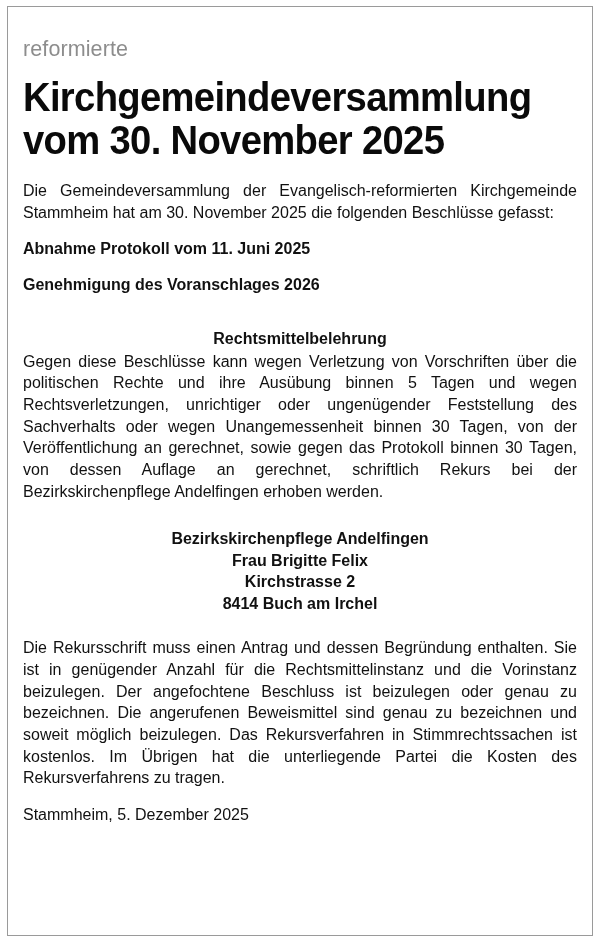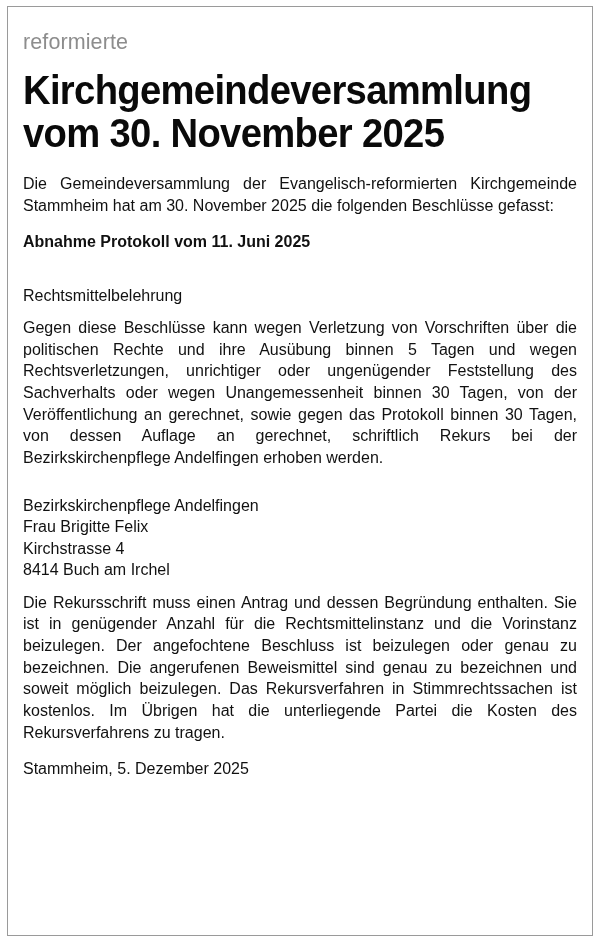--- a/index.html
+++ b/index.html
@@ -29,21 +29,21 @@
     width: 100%;
     height: 100%;
     border: 1px solid #9a9a9a;
     background: #ffffff;
     padding: 14px 15px 10px 15px;
     overflow: hidden;
   }
 
   
   .logo {
-    margin: 9px 0 14px 0;
+    margin: 16px 0 14px 0;
     line-height: 1.18;
     font-size: 21.5px;
     letter-spacing: 0.1px;
     font-weight: 400;
   }
   .logo-line { display: block; white-space: nowrap; }
   .logo-light { color: #8d8d8d; }
   .logo-dark  { color: #4b4b4b; }
 
   
@@ -79,29 +79,30 @@
     font-weight: 700;
     text-align: left;
     margin-bottom: 14px;
     line-height: 1.36;
   }
 
   .gap-lg { height: 11px; }
   .gap-md { height: 9px; }
 
   .section-heading {
-    font-weight: 400;
-    margin-bottom: 10px;
-    text-align: left;
+    font-weight: 700;
+    margin-bottom: 1px;
+    text-align: center;
   }
 
   .address {
-    text-align: left;
+    text-align: center;
     line-height: 1.345;
-    margin-bottom: 0;
+    margin-bottom: 12px;
+    font-weight: bold;
   }
   .address .addr-line { display: block; }
 
   .dateline {
     margin-top: 14px;
   }
 </style>
 </head>
 <body>
 
@@ -115,35 +116,36 @@
     <h1 class="headline">
       <span class="hl-line">Kirchgemeindeversammlung</span>
       <span class="hl-line">vom 30. November 2025</span>
     </h1>
 
     <div class="body-text">
 
       <p class="para">Die Gemeindeversammlung der Evangelisch-reformierten Kirchgemeinde Stammheim hat am 30. November 2025 die folgenden Beschlüsse gefasst:</p>
 
       <p class="resolution">Abnahme Protokoll vom 11. Juni 2025</p>
+      <p class="resolution">Genehmigung des Voranschlages 2026</p>
 
       <div class="gap-md"></div>
 
 
       <div class="gap-md"></div>
 
       <p class="section-heading">Rechtsmittelbelehrung</p>
       <p class="para">Gegen diese Beschlüsse kann wegen Verletzung von Vorschriften über die politischen Rechte und ihre Ausübung binnen 5 Tagen und wegen Rechtsverletzungen, unrichtiger oder ungenügender Feststellung des Sachverhalts oder wegen Unangemessenheit binnen 30 Tagen, von der Veröffentlichung an gerechnet, sowie gegen das Protokoll binnen 30 Tagen, von dessen Auflage an gerechnet, schriftlich Rekurs bei der Bezirkskirchenpflege Andelfingen erhoben werden.</p>
 
       <div class="gap-lg"></div>
 
       <div class="address">
         <span class="addr-line">Bezirkskirchenpflege Andelfingen</span>
         <span class="addr-line">Frau Brigitte Felix</span>
-        <span class="addr-line">Kirchstrasse 4</span>
+        <span class="addr-line">Kirchstrasse 2</span>
         <span class="addr-line">8414 Buch am Irchel</span>
       </div>
 
       <div class="gap-lg"></div>
 
       <p class="para">Die Rekursschrift muss einen Antrag und dessen Begründung enthalten. Sie ist in genügender Anzahl für die Rechtsmittelinstanz und die Vorinstanz beizulegen. Der angefochtene Beschluss ist beizulegen oder genau zu bezeichnen. Die angerufenen Beweismittel sind genau zu bezeichnen und soweit möglich beizulegen. Das Rekursverfahren in Stimmrechtssachen ist kostenlos. Im Übrigen hat die unterliegende Partei die Kosten des Rekursverfahrens zu tragen.</p>
 
       <p class="dateline">Stammheim, 5. Dezember 2025</p>
 
     </div>

